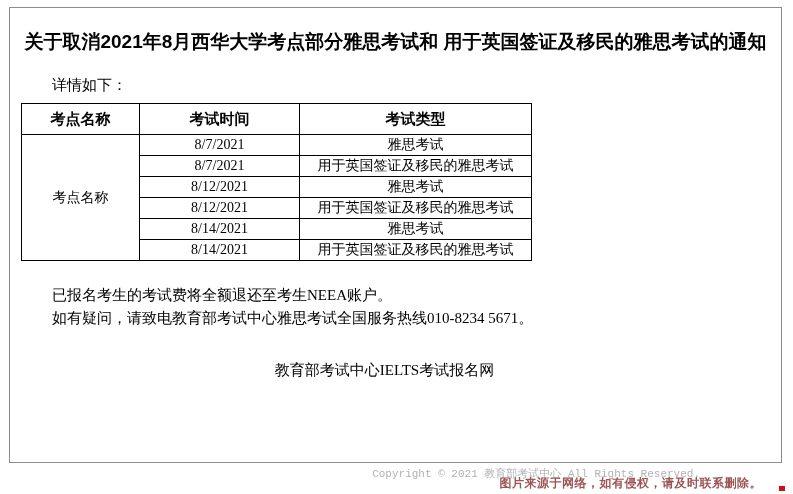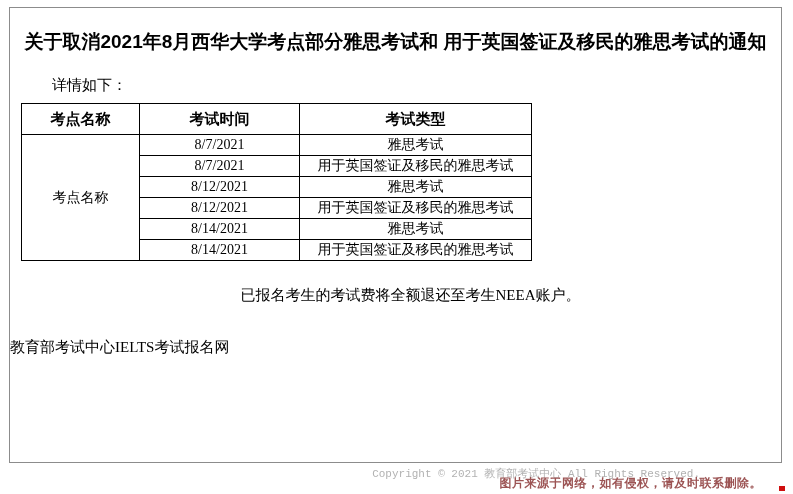--- a/index.html
+++ b/index.html
@@ -37,24 +37,24 @@
   }
   table.exam-table th { height:31px; font-size:15px; font-weight:bold;text-align:center; }
   table.exam-table td { height:21px; }
   .col-venue { width:118px; }
   .col-date  { width:160px; }
   .col-type  { width:232px; }
 
   .refund-note, .contact-note {
     margin:0 12px; font-size:15px; line-height:23px; text-indent:2em;
   }
-  .refund-note { margin-top:23px;text-align:center; }
+  .refund-note { margin-top:23px; }
 
   .signature {
-    margin:27px 22px 0 0; text-align:left; font-size:15px; line-height:26px;
+    margin:27px 22px 0 0; text-align:center; font-size:15px; line-height:26px;
   }
 
   .copyright-line {
     position:absolute; left:0; top:466px; width:700px; text-align:right;
     font-family:"Liberation Mono", monospace;
     font-size:11px; letter-spacing:0px; color:#b2b2b2;
   }
 
   .watermark-text {
     position:absolute; top:475px; right:31px;
@@ -106,20 +106,21 @@
       <td>雅思考试</td>
     </tr>
     <tr>
       <td>8/14/2021</td>
       <td>用于英国签证及移民的雅思考试</td>
     </tr>
   </tbody>
     </table>
 
   <p class="refund-note">已报名考生的考试费将全额退还至考生NEEA账户。</p>
+  <p class="contact-note">如有疑问，请致电教育部考试中心雅思考试全国服务热线010-8234 5671。</p>
 
   <div class="signature">
     <div>教育部考试中心IELTS考试报名网</div>
   </div>
 
 </div>
 
 <div class="copyright-line">Copyright © 2021 教育部考试中心 All Rights Reserved.</div>
 
 <div class="watermark-text">图片来源于网络，如有侵权，请及时联系删除。</div>

